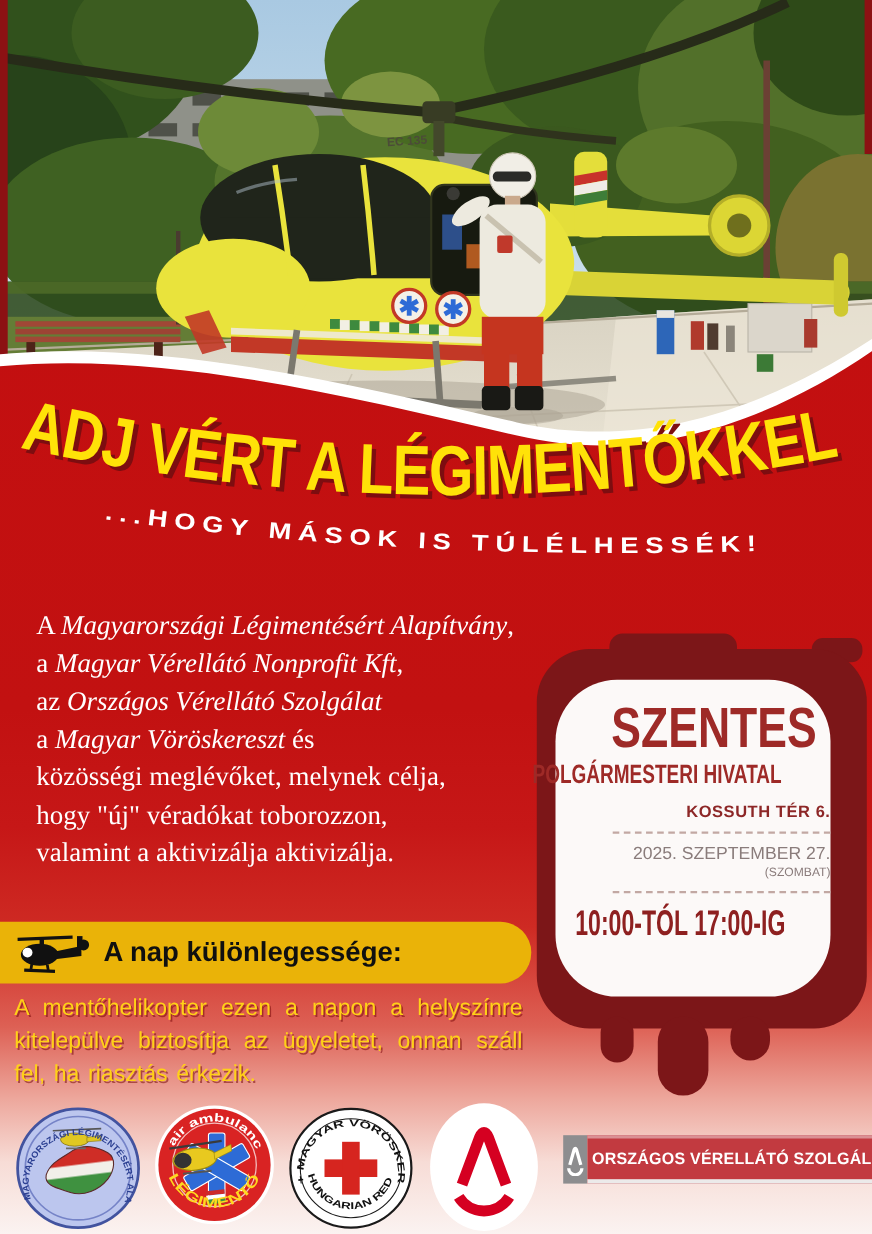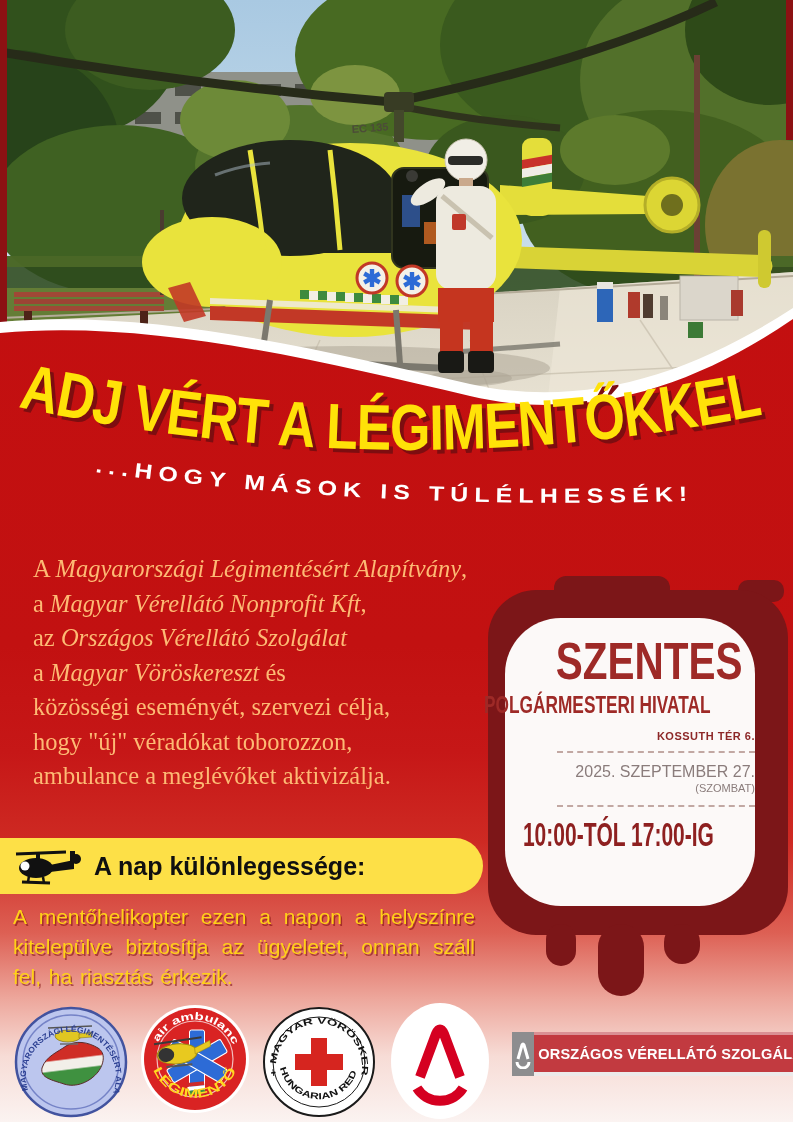--- a/index.html
+++ b/index.html
@@ -12,36 +12,36 @@
   .wave-white{left:0;top:288px;width:793px;height:834px;background:#ffffff;z-index:2;
     clip-path:path("M0 34 C 150 20 320 62 470 96 C 585 122 695 84 793 20 L 793 834 L 0 834 Z");}
   .red-zone{left:0;top:300px;width:793px;height:822px;z-index:3;
     background:linear-gradient(180deg,#c30f10 0%,#c21111 42%,#c61717 55%,#ce2a23 66%,#dd6054 77%,#eda79c 85%,#f7dcd6 92%,#fbf3f1 100%);
     clip-path:path("M0 33 C 150 19 320 61 470 96 C 585 123 695 86 793 19 L 793 822 L 0 822 Z");}
   
   .title-svg{left:0;top:300px;width:793px;height:270px;z-index:4;pointer-events:none;}
   .title-txt{font-family:"Liberation Sans",sans-serif;font-weight:800;font-size:64px;letter-spacing:-1px;}
   .sub-txt{font-family:"Liberation Sans",sans-serif;font-weight:600;font-size:20.5px;letter-spacing:5px;}
   
-  .intro{left:33px;top:552px;width:460px;z-index:5;color:#fdba74;
+  .intro{left:33px;top:552px;width:460px;z-index:5;color:#ffffff;
          font-family:"Liberation Serif",serif;font-size:24.5px;line-height:34.5px;}
   .intro .em{font-style:italic;}
   
   .bag{left:480px;top:572px;width:313px;height:430px;z-index:5;}
   .card-text{left:505px;top:618px;width:250px;height:288px;z-index:6;display:flex;flex-direction:column;
              align-items:flex-end;text-align:center;padding-top:20px;box-sizing:border-box;}
   .city{font-size:46px;font-weight:800;color:#9e2a27;white-space:nowrap;transform:scale(.88,1.12);line-height:1;}
   .venue{font-size:24px;font-weight:800;color:#9e2a27;white-space:nowrap;transform:scaleX(.72);margin-top:9px;line-height:1;}
-  .addr{font-size:11px;font-weight:700;color:#8d2727;letter-spacing:.5px;margin-top:13px;}
+  .addr{font-size:15px;font-weight:700;color:#8d2727;letter-spacing:.5px;margin-top:13px;}
   .dash{width:198px;border-top:2px dashed #c2a8a3;margin-top:9px;}
   .date{font-size:16px;color:#8a7c7b;margin-top:9px;line-height:1.25;}
   .day{font-size:11px;color:#8a7c7b;line-height:1.25;}
   .hours{font-size:30px;font-weight:800;color:#8e2020;white-space:nowrap;transform:scale(.7,1.08);margin-top:13px;line-height:1;}
   
-  .pill{left:0;top:838px;width:483px;height:56px;background:#fde047;border-radius:0 28px 28px 0;z-index:5;
+  .pill{left:0;top:838px;width:483px;height:56px;background:#eab308;border-radius:0 28px 28px 0;z-index:5;
         display:flex;align-items:center;gap:10px;padding-left:12px;box-sizing:border-box;}
   .pill-label{font-size:25px;font-weight:800;color:#101010;}
   .special-body{left:13px;top:902px;width:462px;z-index:5;color:#ffd117;font-weight:400;font-size:21px;
                 line-height:1.42;text-align:justify;word-spacing:2px;text-shadow:1.5px 1.5px 0 rgba(120,10,10,.55);}
   
   .logo{z-index:6;}
   .banner{left:512px;top:1032px;width:276px;height:44px;z-index:6;display:flex;align-items:stretch;}
   .banner-gray{width:34px;background:#8d8d8f;display:flex;align-items:center;justify-content:center;}
   .banner-red{flex:1;background:#c23a40;border-top:3px solid #da9094;border-bottom:4px solid #eceaea;
               display:flex;align-items:center;justify-content:center;}
@@ -249,23 +249,23 @@
     <text class="sub-txt" fill="#ffffff">
       <textPath href="#subPath" textLength="600" lengthAdjust="spacingAndGlyphs">...HOGY MÁSOK IS TÚLÉLHESSÉK!</textPath>
     </text>
   </svg>
 
   <div class="abs intro">
     <div><span>A </span><span class="em">Magyarországi Légimentésért Alapítvány</span><span>,</span></div>
     <div><span>a </span><span class="em">Magyar Vérellátó Nonprofit Kft</span><span>,</span></div>
     <div><span>az </span><span class="em">Országos Vérellátó Szolgálat</span><span></span></div>
     <div><span>a </span><span class="em">Magyar Vöröskereszt</span><span> és</span></div>
-    <div><span>közösségi eseményét, szervezi célja,</span></div>
+    <div><span>közösségi meglévőket, melynek célja,</span></div>
     <div><span>hogy "új" véradókat toborozzon,</span></div>
-    <div><span>ambulance a meglévőket aktivizálja.</span></div>
+    <div><span>valamint a aktivizálja aktivizálja.</span></div>
   </div>
 
   <svg class="abs bag" viewBox="0 0 313 430">
     <rect x="74" y="4" width="116" height="30" rx="12" fill="#7c1618"></rect>
     <rect x="258" y="8" width="46" height="22" rx="10" fill="#7c1618"></rect>
     <rect x="8" y="18" width="300" height="345" rx="48" fill="#7c1618"></rect>
     <rect x="66" y="352" width="30" height="42" rx="15" fill="#7c1618"></rect>
     <rect x="118" y="352" width="46" height="72" rx="23" fill="#7c1618"></rect>
     <rect x="184" y="352" width="36" height="40" rx="18" fill="#7c1618"></rect>
     <rect x="25" y="46" width="250" height="288" rx="56" fill="#fcf9f8"></rect>

